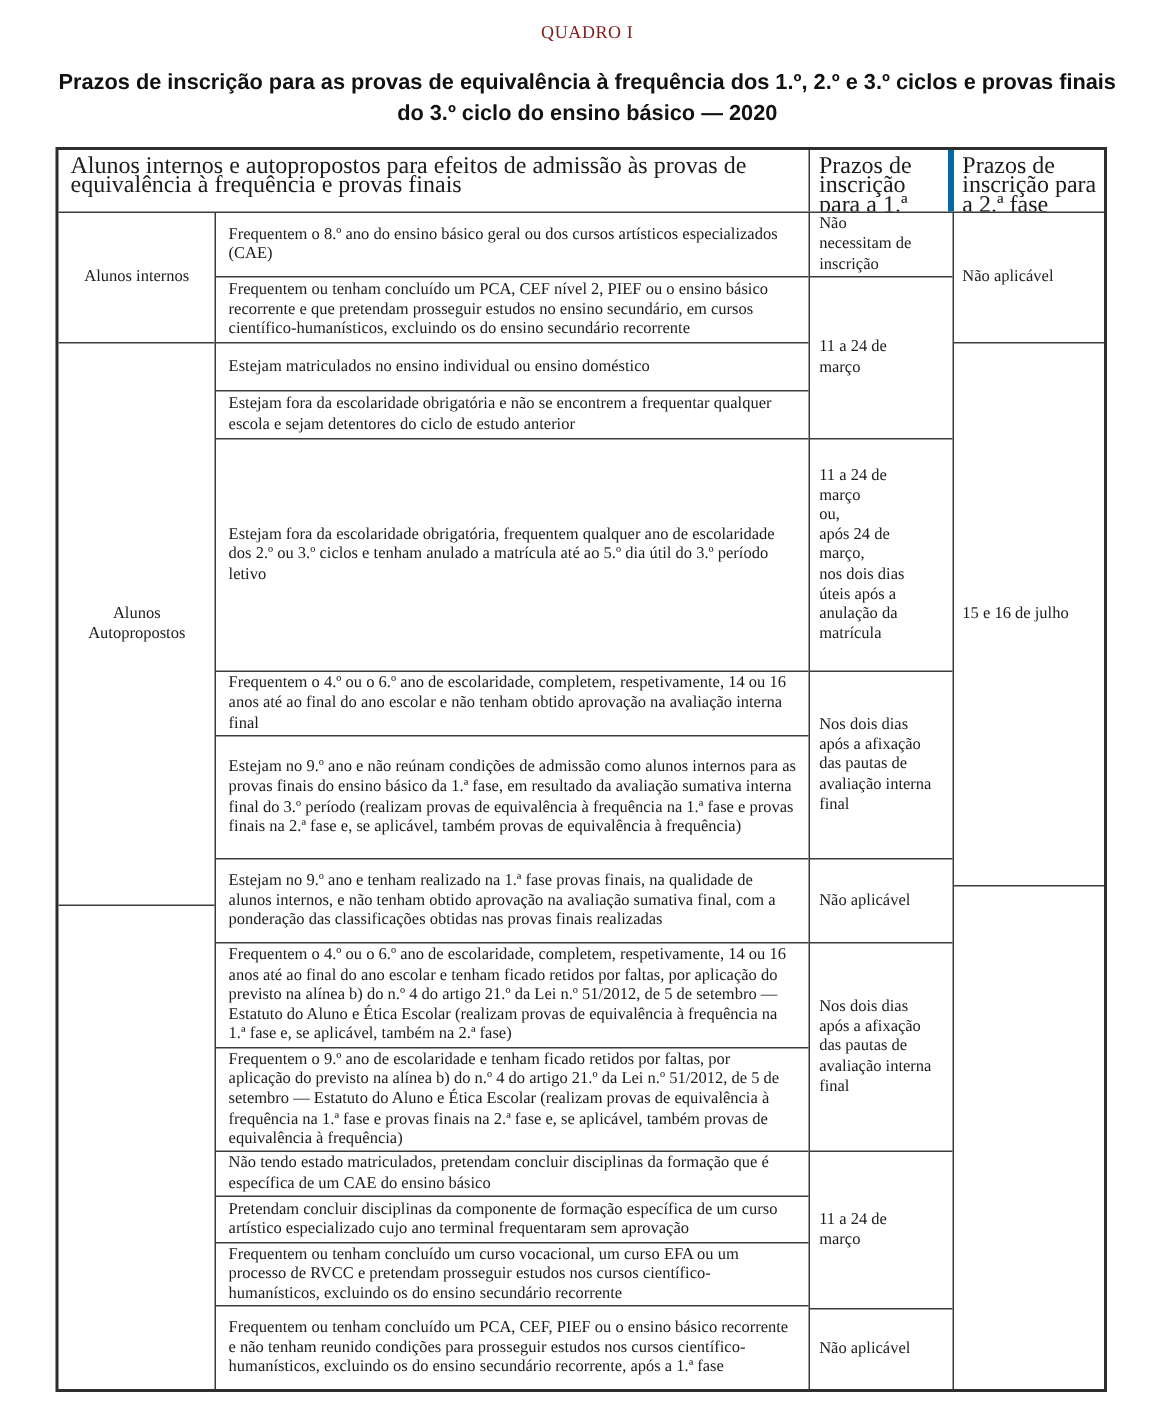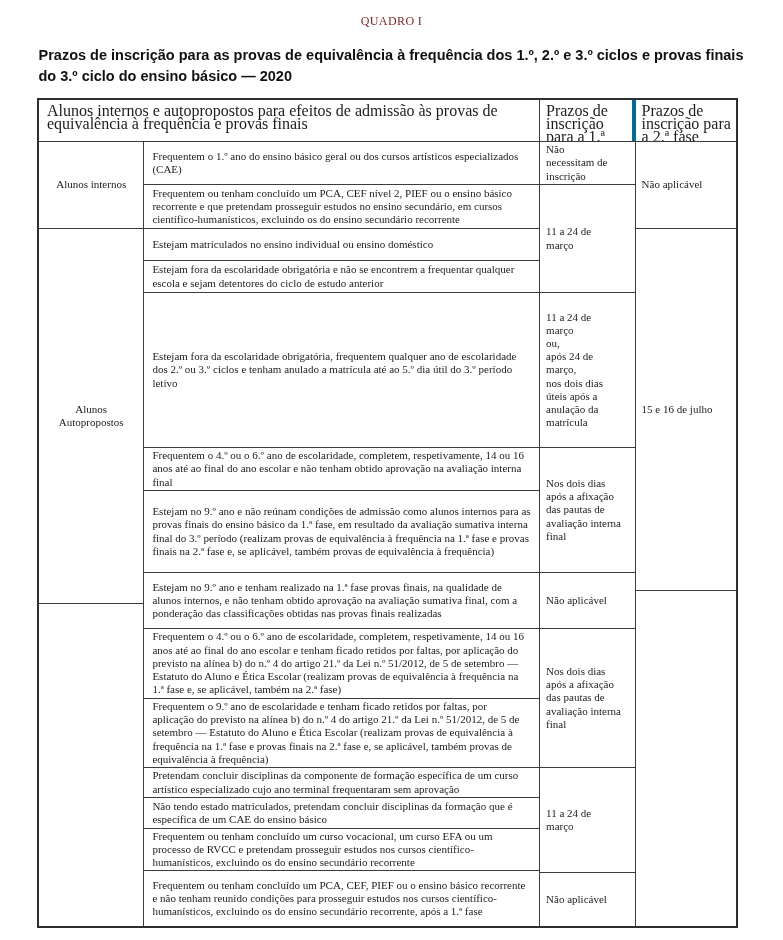--- a/index.html
+++ b/index.html
@@ -4,21 +4,21 @@
 <style>
   html,body{margin:0;padding:0;background:#ffffff;}
   .page{
     width:783px;height:940px;background:#ffffff;overflow:hidden;
     font-family:"Liberation Serif", serif;color:#1c1c1c;
   }
   .kicker{
     padding-top:14px;text-align:center;font-size:12px;letter-spacing:.4px;color:#7f1d1d;
   }
   .doc-title{
-    width:706px;margin:16px auto 0;
+    width:706px;margin:16px auto 0;text-align:center;
     font-family:"Liberation Sans", sans-serif;font-weight:bold;
     font-size:14.5px;line-height:21px;color:#111;
   }
   .qtable{
     width:701px;margin:11px 0 0 37px;
     border:2px solid #2e2e2e;box-sizing:border-box;background:#fff;
   }
   .qtable *{box-sizing:border-box;}
   .thead{display:flex;height:42px;border-bottom:1px solid #3c3c3c;}
   .th{
@@ -92,32 +92,32 @@
 
     <div class="tbody">
 
       <div class="col col-label">
         <div class="cell">Alunos internos</div>
         <div class="cell">Alunos Autopropostos</div>
         <div class="cell"></div>
       </div>
 
       <div class="col col-desc">
-        <div class="cell">Frequentem o 1.º ano do ensino básico geral ou dos cursos artísticos especializados (CAE)</div>
+        <div class="cell">Frequentem o 8.º ano do ensino básico geral ou dos cursos artísticos especializados (CAE)</div>
         <div class="cell">Frequentem ou tenham concluído um PCA, CEF nível 2, PIEF ou o ensino básico recorrente e que pretendam prosseguir estudos no ensino secundário, em cursos científico-humanísticos, excluindo os do ensino secundário recorrente</div>
         <div class="cell">Estejam matriculados no ensino individual ou ensino doméstico</div>
         <div class="cell">Estejam fora da escolaridade obrigatória e não se encontrem a frequentar qualquer escola e sejam detentores do ciclo de estudo anterior</div>
         <div class="cell">Estejam fora da escolaridade obrigatória, frequentem qualquer ano de escolaridade dos 2.º ou 3.º ciclos e tenham anulado a matrícula até ao 5.º dia útil do 3.º período letivo</div>
         <div class="cell">Frequentem o 4.º ou o 6.º ano de escolaridade, completem, respetivamente, 14 ou 16 anos até ao final do ano escolar e não tenham obtido aprovação na avaliação interna final</div>
         <div class="cell">Estejam no 9.º ano e não reúnam condições de admissão como alunos internos para as provas finais do ensino básico da 1.ª fase, em resultado da avaliação sumativa interna final do 3.º período (realizam provas de equivalência à frequência na 1.ª fase e provas finais na 2.ª fase e, se aplicável, também provas de equivalência à frequência)</div>
         <div class="cell">Estejam no 9.º ano e tenham realizado na 1.ª fase provas finais, na qualidade de alunos internos, e não tenham obtido aprovação na avaliação sumativa final, com a ponderação das classificações obtidas nas provas finais realizadas</div>
         <div class="cell">Frequentem o 4.º ou o 6.º ano de escolaridade, completem, respetivamente, 14 ou 16 anos até ao final do ano escolar e tenham ficado retidos por faltas, por aplicação do previsto na alínea b) do n.º 4 do artigo 21.º da Lei n.º 51/2012, de 5 de setembro — Estatuto do Aluno e Ética Escolar (realizam provas de equivalência à frequência na 1.ª fase e, se aplicável, também na 2.ª fase)</div>
         <div class="cell">Frequentem o 9.º ano de escolaridade e tenham ficado retidos por faltas, por aplicação do previsto na alínea b) do n.º 4 do artigo 21.º da Lei n.º 51/2012, de 5 de setembro — Estatuto do Aluno e Ética Escolar (realizam provas de equivalência à frequência na 1.ª fase e provas finais na 2.ª fase e, se aplicável, também provas de equivalência à frequência)</div>
+        <div class="cell">Não tendo estado matriculados, pretendam concluir disciplinas da formação que é específica de um CAE do ensino básico</div>
         <div class="cell">Pretendam concluir disciplinas da componente de formação específica de um curso artístico especializado cujo ano terminal frequentaram sem aprovação</div>
-        <div class="cell">Não tendo estado matriculados, pretendam concluir disciplinas da formação que é específica de um CAE do ensino básico</div>
         <div class="cell">Frequentem ou tenham concluído um curso vocacional, um curso EFA ou um processo de RVCC e pretendam prosseguir estudos nos cursos científico-humanísticos, excluindo os do ensino secundário recorrente</div>
         <div class="cell">Frequentem ou tenham concluído um PCA, CEF, PIEF ou o ensino básico recorrente e não tenham reunido condições para prosseguir estudos nos cursos científico-humanísticos, excluindo os do ensino secundário recorrente, após a 1.ª fase</div>
       </div>
 
       <div class="col col-f1">
         <div class="cell">Não
 necessitam de
 inscrição</div>
         <div class="cell">11 a 24 de
 março</div>

